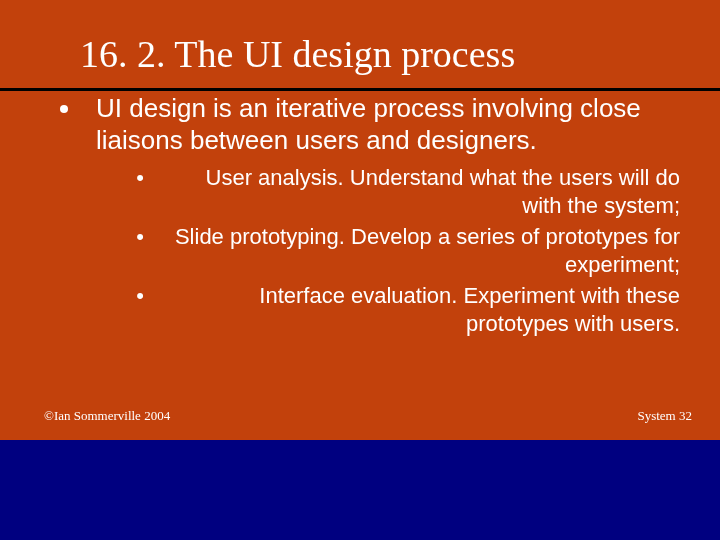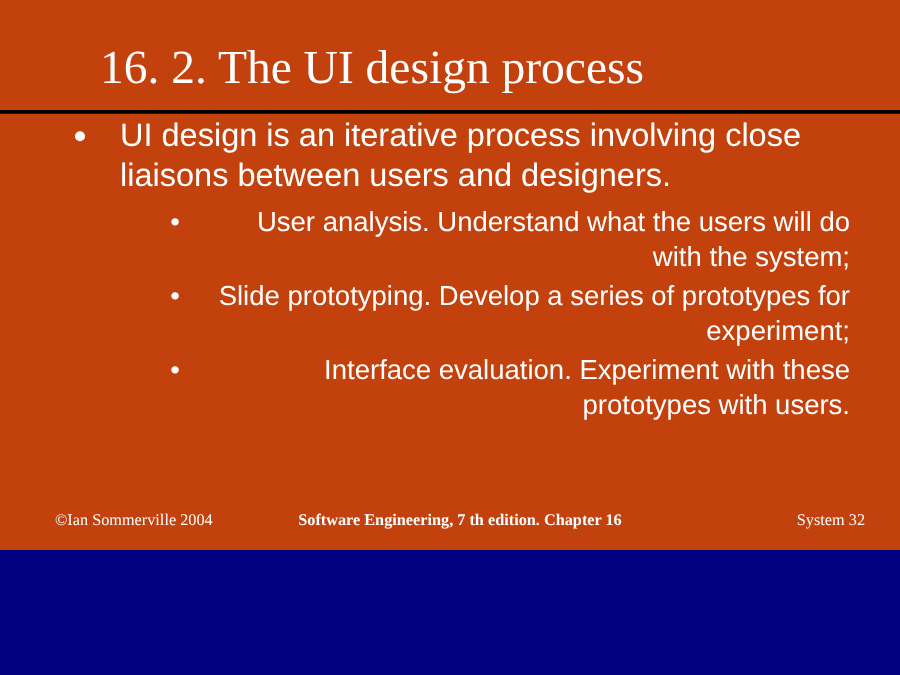--- a/index.html
+++ b/index.html
@@ -142,21 +142,20 @@
         <div class="dot">•</div>
         <div class="text"><span>Interface evaluation</span><span>. Experiment with these prototypes with users.</span></div>
       </div>
 
     </div>
 
   </div>
 
   <div class="footer">
     <div class="left">©Ian Sommerville 2004</div>
-    <div class="center">Software Engineering, 7 th edition. Chapter 16</div>
     <div class="right">
       <span>System</span>
       <span> </span>
       <span>32</span>
     </div>
   </div>
 
 </div>
 
 </body></html>

